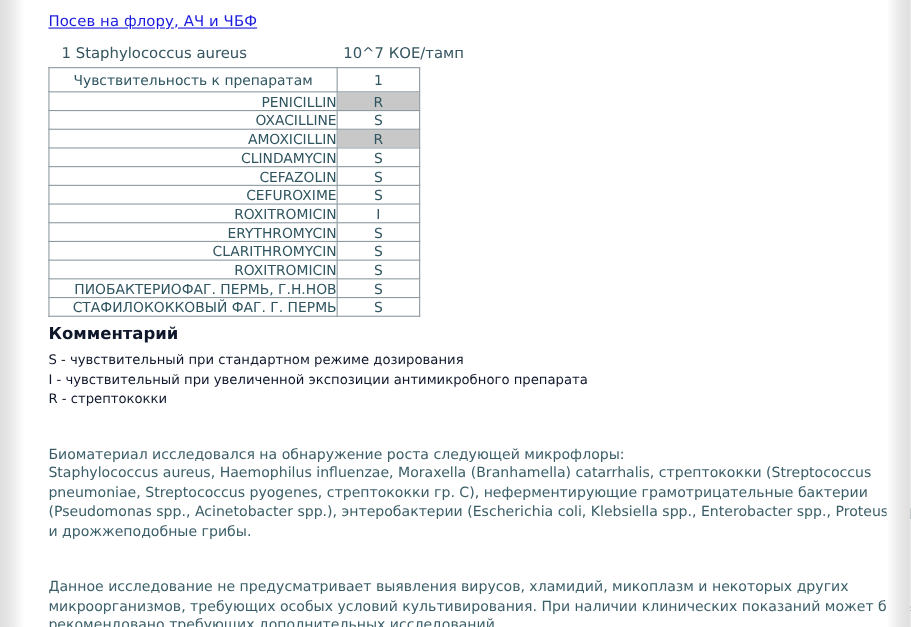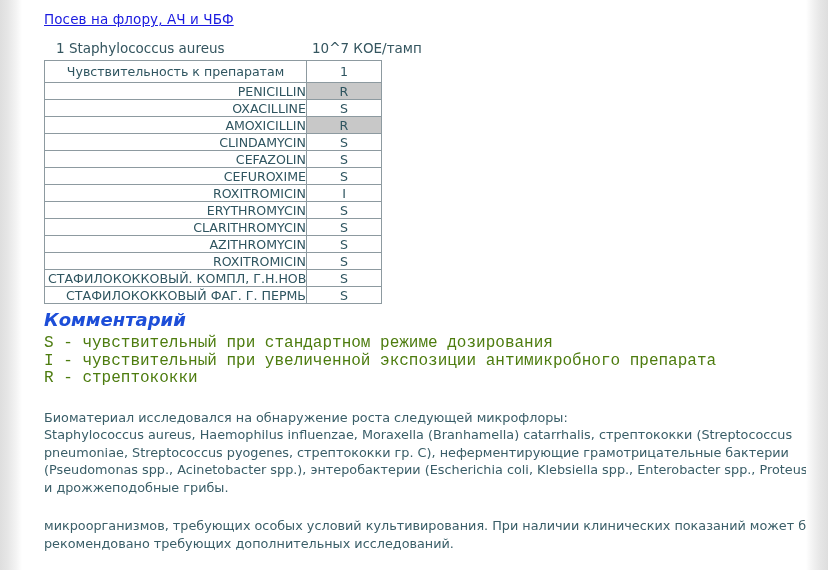--- a/index.html
+++ b/index.html
@@ -123,40 +123,38 @@
   table.abx td.res {
     text-align: center;
   }
   table.abx tr.resistant td.res {
     background: #c8c8c8;
   }
 
   
   .comment-title {
     margin-top: 7px;
-    font-size: 18px;
+    font-size: 15px;
     line-height: 17px;
     font-weight: bold;
-    color: #1d4ed8;
-    font-style: italic;
+    color: #0f172a;
   }
 
   .legend {
     margin-top: 7px;
   }
   .legend-line {
-    font-size: 16px;
+    font-size: 12px;
     line-height: 17.5px;
-    color: #4d7c0f;
+    color: #0f172a;
     white-space: nowrap;
-    font-family: Liberation Mono, monospace;
   }
 
   .para {
-    margin-top: 21px;
+    margin-top: 33px;
     font-size: 12.8px;
     line-height: 17.5px;
     color: #3a5e68;
     width: 742px;
   }
   .para-line {
     white-space: nowrap;
   }
 </style>
 </head>
@@ -215,29 +213,25 @@
           </tr>
           <tr>
             <td class="drug">ERYTHROMYCIN</td>
             <td class="res">S</td>
           </tr>
           <tr>
             <td class="drug">CLARITHROMYCIN</td>
             <td class="res">S</td>
           </tr>
           <tr>
-            <td class="drug">AZITHROMYCIN</td>
-            <td class="res">S</td>
-          </tr>
-          <tr>
             <td class="drug">ROXITROMICIN</td>
             <td class="res">S</td>
           </tr>
           <tr>
-            <td class="drug">СТАФИЛОКОККОВЫЙ. КОМПЛ, Г.Н.НОВ</td>
+            <td class="drug">ПИОБАКТЕРИОФАГ. ПЕРМЬ, Г.Н.НОВ</td>
             <td class="res">S</td>
           </tr>
           <tr>
             <td class="drug">СТАФИЛОКОККОВЫЙ ФАГ. Г. ПЕРМЬ</td>
             <td class="res">S</td>
           </tr>
         </tbody>
     </table>
 
     <div class="comment-title">Комментарий</div>
@@ -250,20 +244,21 @@
 
     <div class="para" id="para-1">
         <div class="para-line">Биоматериал исследовался на обнаружение роста следующей микрофлоры:</div>
         <div class="para-line">Staphylococcus aureus, Haemophilus influenzae, Moraxella (Branhamella) catarrhalis, стрептококки (Streptococcus</div>
         <div class="para-line">pneumoniae, Streptococcus pyogenes, стрептококки гр. С), неферментирующие грамотрицательные бактерии</div>
         <div class="para-line">(Pseudomonas spp., Acinetobacter spp.), энтеробактерии (Escherichia coli, Klebsiella spp., Enterobacter spp., Proteus spp.)</div>
         <div class="para-line">и дрожжеподобные грибы.</div>
       </div>
 
     <div class="para" id="para-2">
+        <div class="para-line">Данное исследование не предусматривает выявления вирусов, хламидий, микоплазм и некоторых других</div>
         <div class="para-line">микроорганизмов, требующих особых условий культивирования. При наличии клинических показаний может быть</div>
         <div class="para-line">рекомендовано требующих дополнительных исследований.</div>
       </div>
 
     
 
   </div>
 </div>
 
 <div class="page-edge left"></div>

